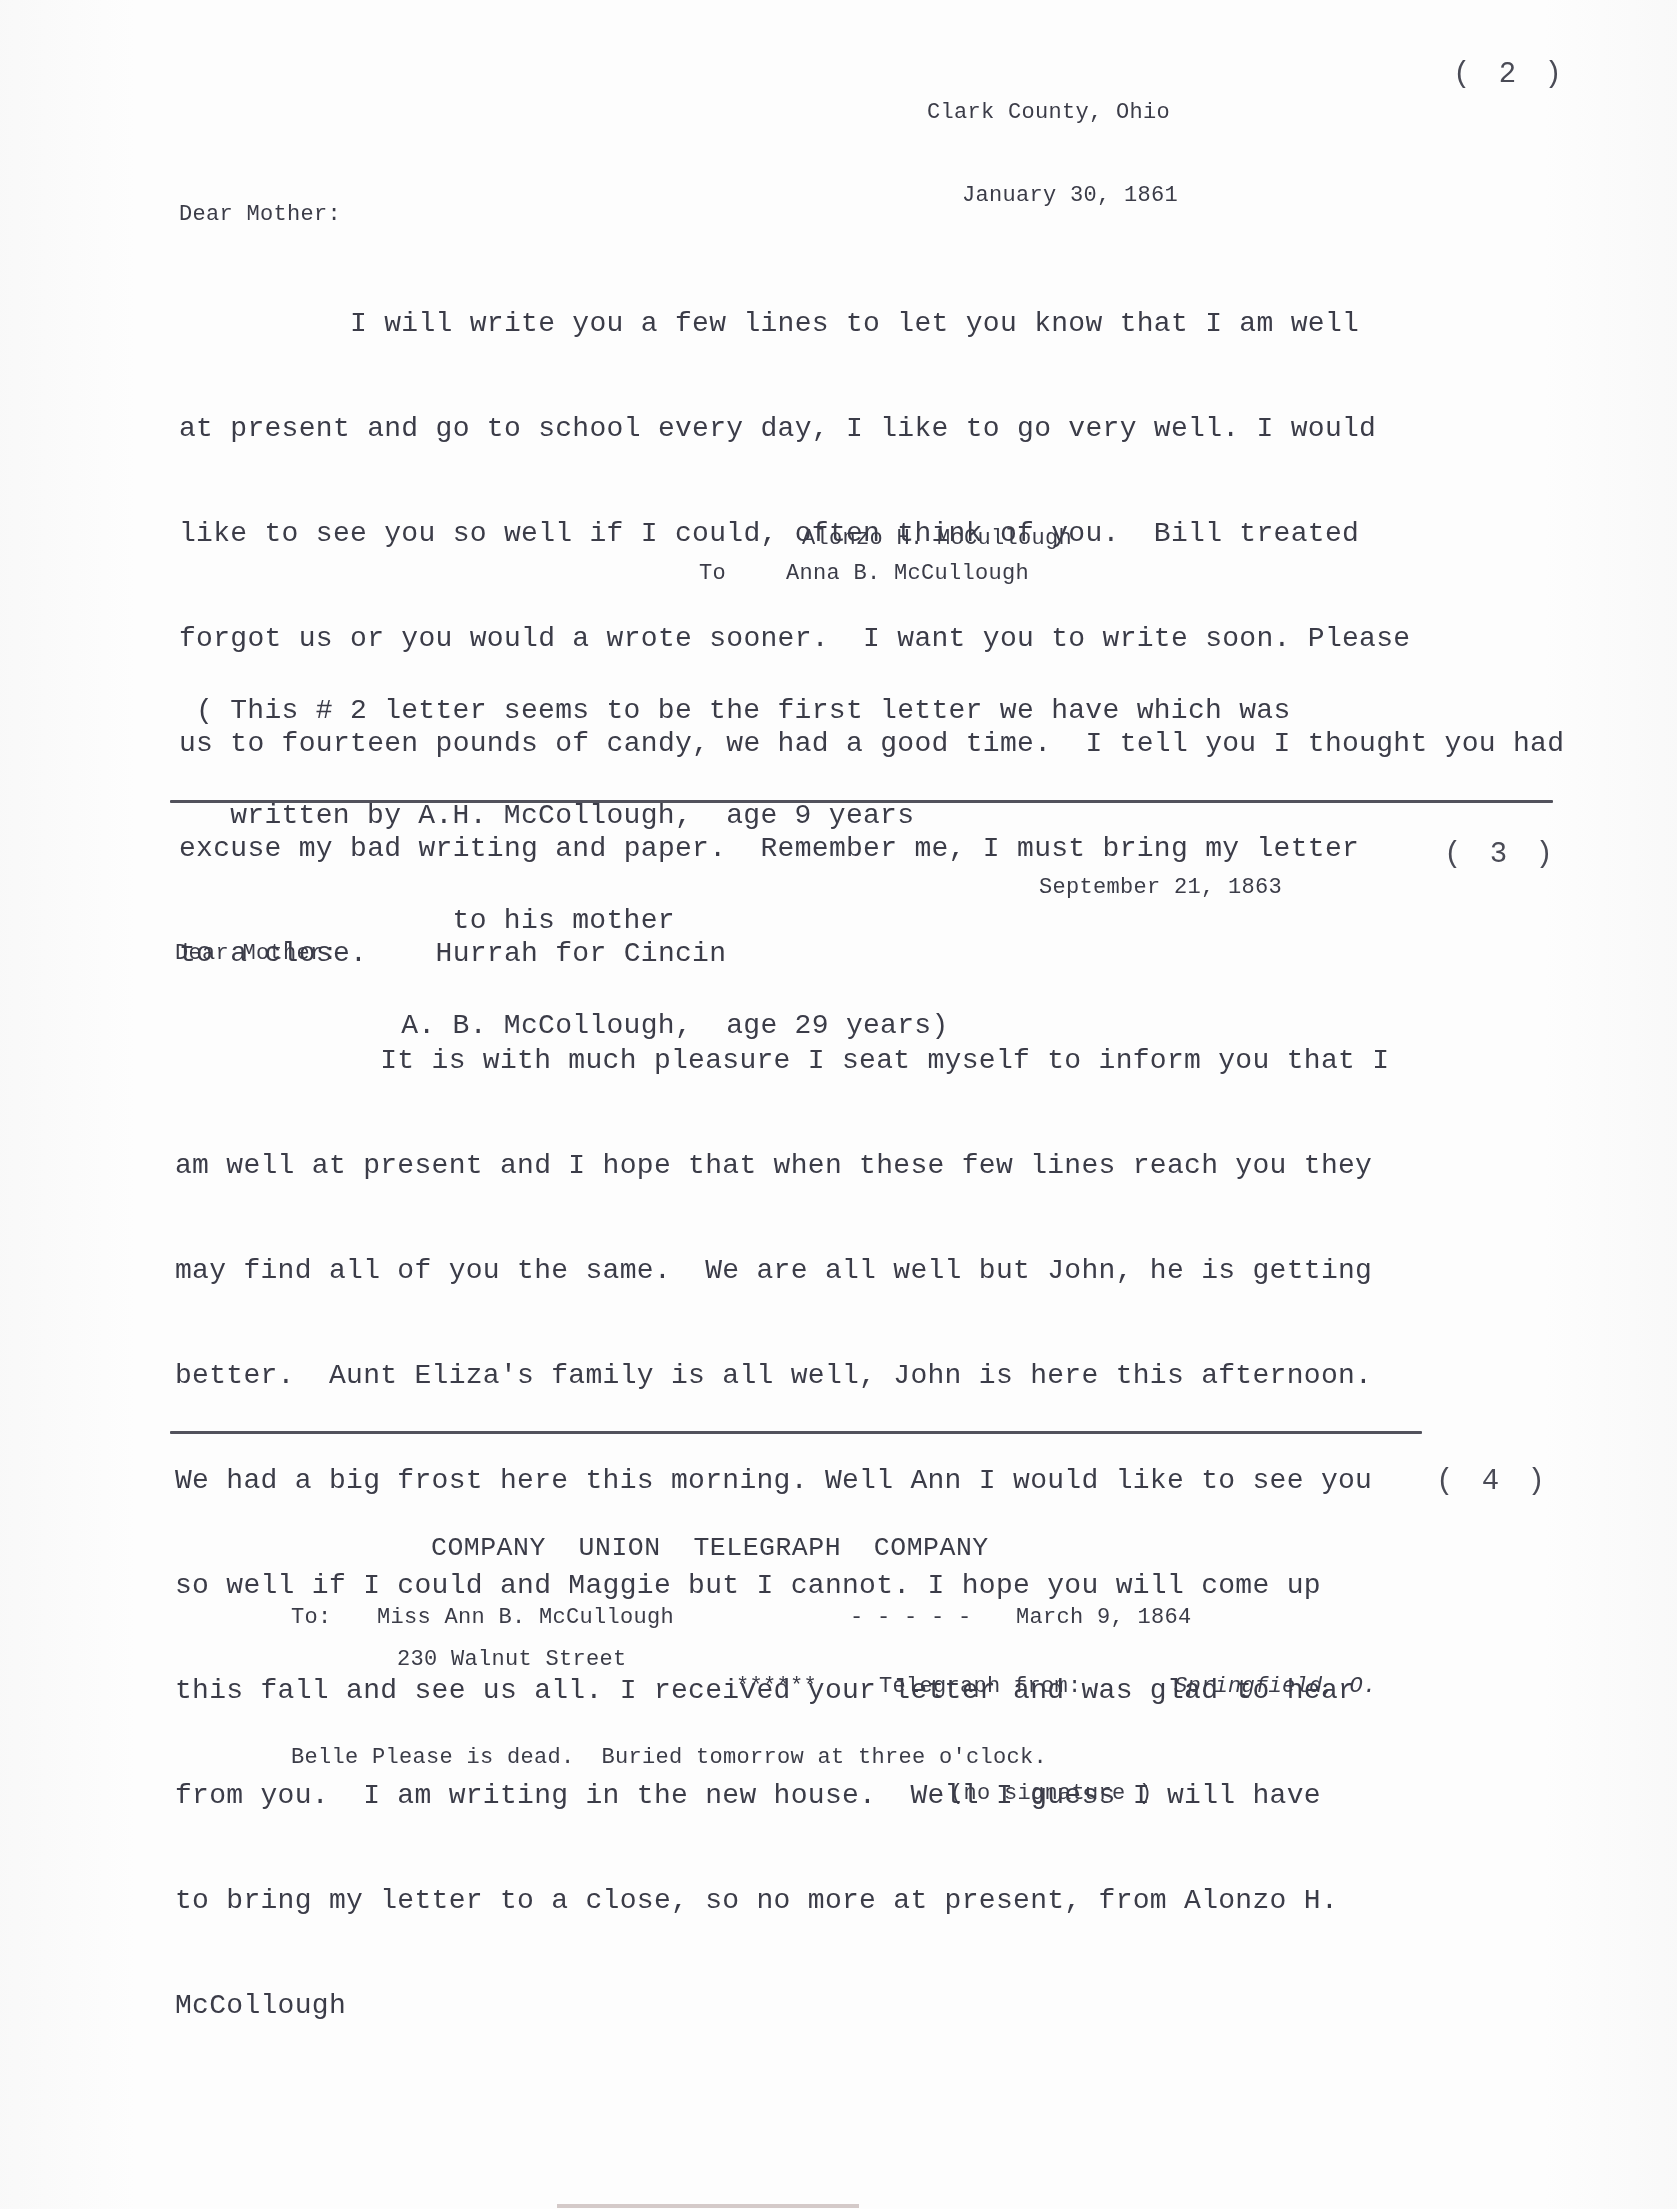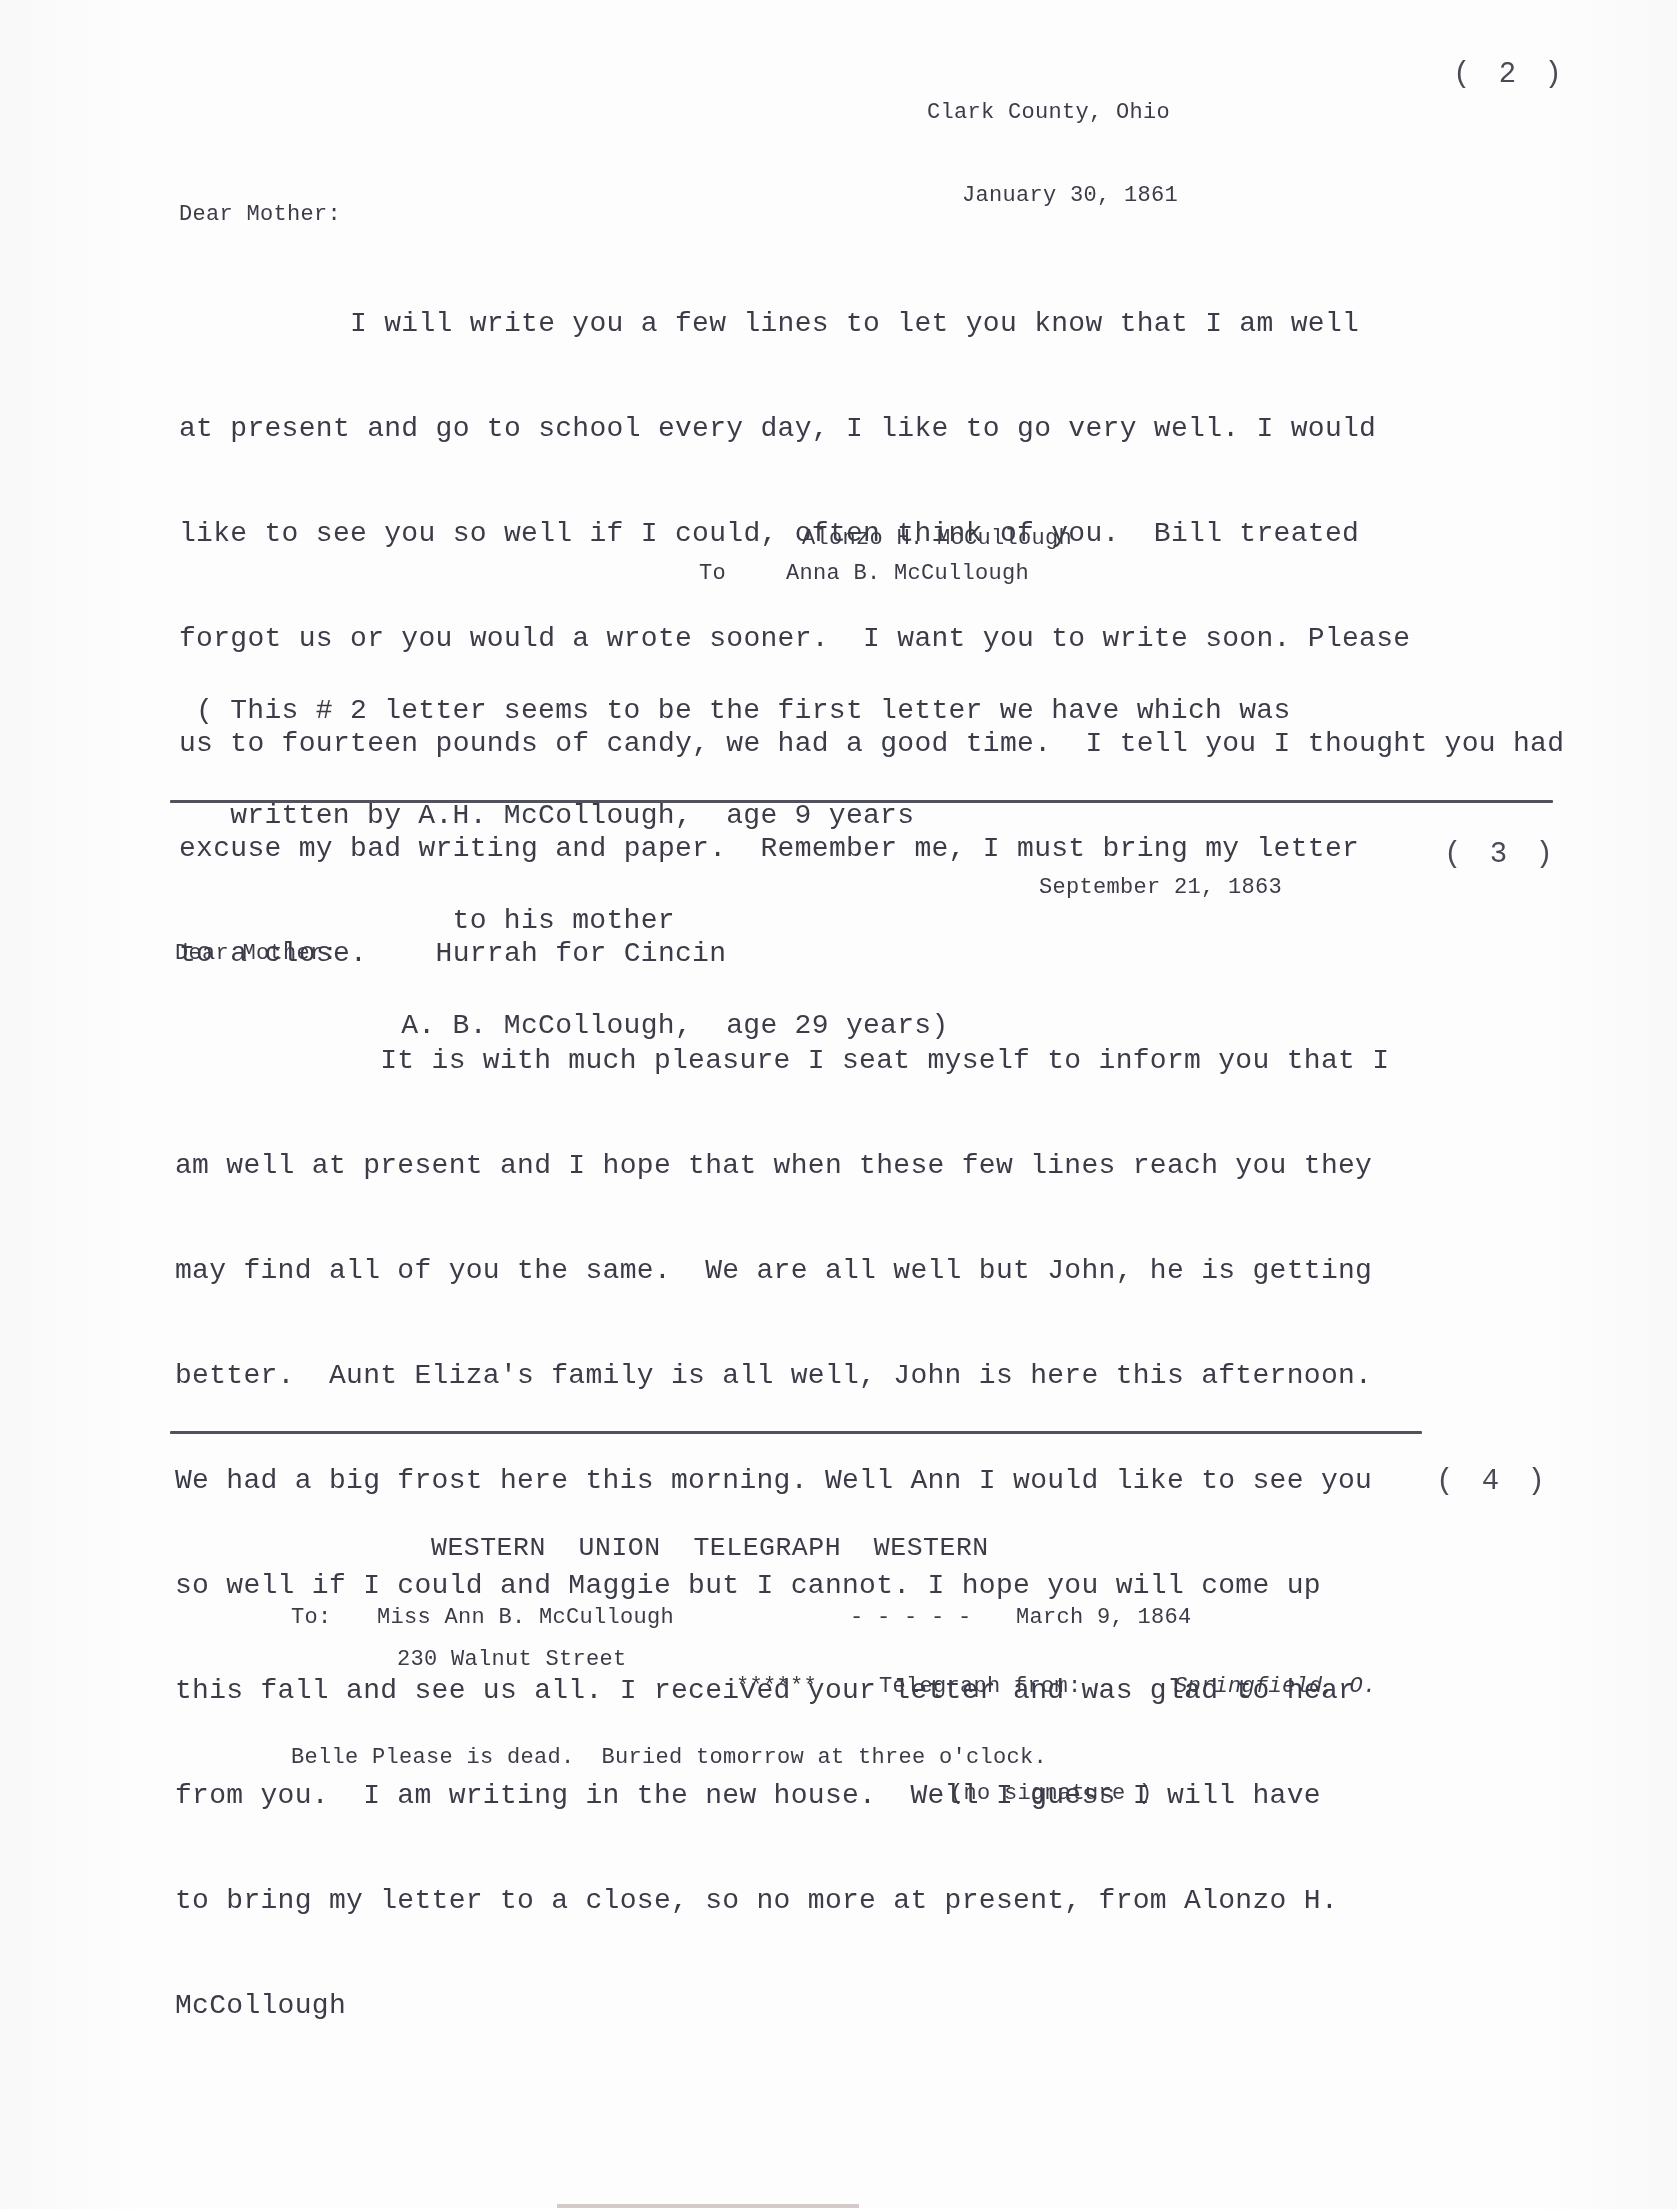--- a/index.html
+++ b/index.html
@@ -114,21 +114,21 @@
     <div>this fall and see us all. I received your letter and was glad to hear</div>
     <div>from you.  I am writing in the new house.  Well I guess I will have</div>
     <div>to bring my letter to a close, so no more at present, from Alonzo H.</div>
     <div>McCollough</div>
   </div>
 
   <div class="rule" style="left:170px; top:1431px; width:1252px;"></div>
 
   <div class="abs pagenum" style="left:1436px; top:1464px;">( 4 )</div>
 
-  <div class="abs caps" style="left:431px; top:1531px;">WESTERN  UNION  TELEGRAPH  WESTERN</div>
+  <div class="abs caps" style="left:431px; top:1531px;">COMPANY  UNION  TELEGRAPH  COMPANY</div>
 
   <div class="abs" style="left:291px; top:1600px;">To:</div>
   <div class="abs" style="left:377px; top:1600px;">Miss Ann B. McCullough</div>
   <div class="abs" style="left:850px; top:1600px;">- - - - -</div>
   <div class="abs" style="left:1016px; top:1600px;">March 9, 1864</div>
 
   <div class="abs" style="left:397px; top:1642px;">230 Walnut Street</div>
   <div class="abs" style="left:736px; top:1669px;">******</div>
   <div class="abs" style="left:879px; top:1669px;">Telegraph from:</div>
   <div class="abs" style="left:1174px; top:1669px;font-style:italic;">Springfield, O.</div>

